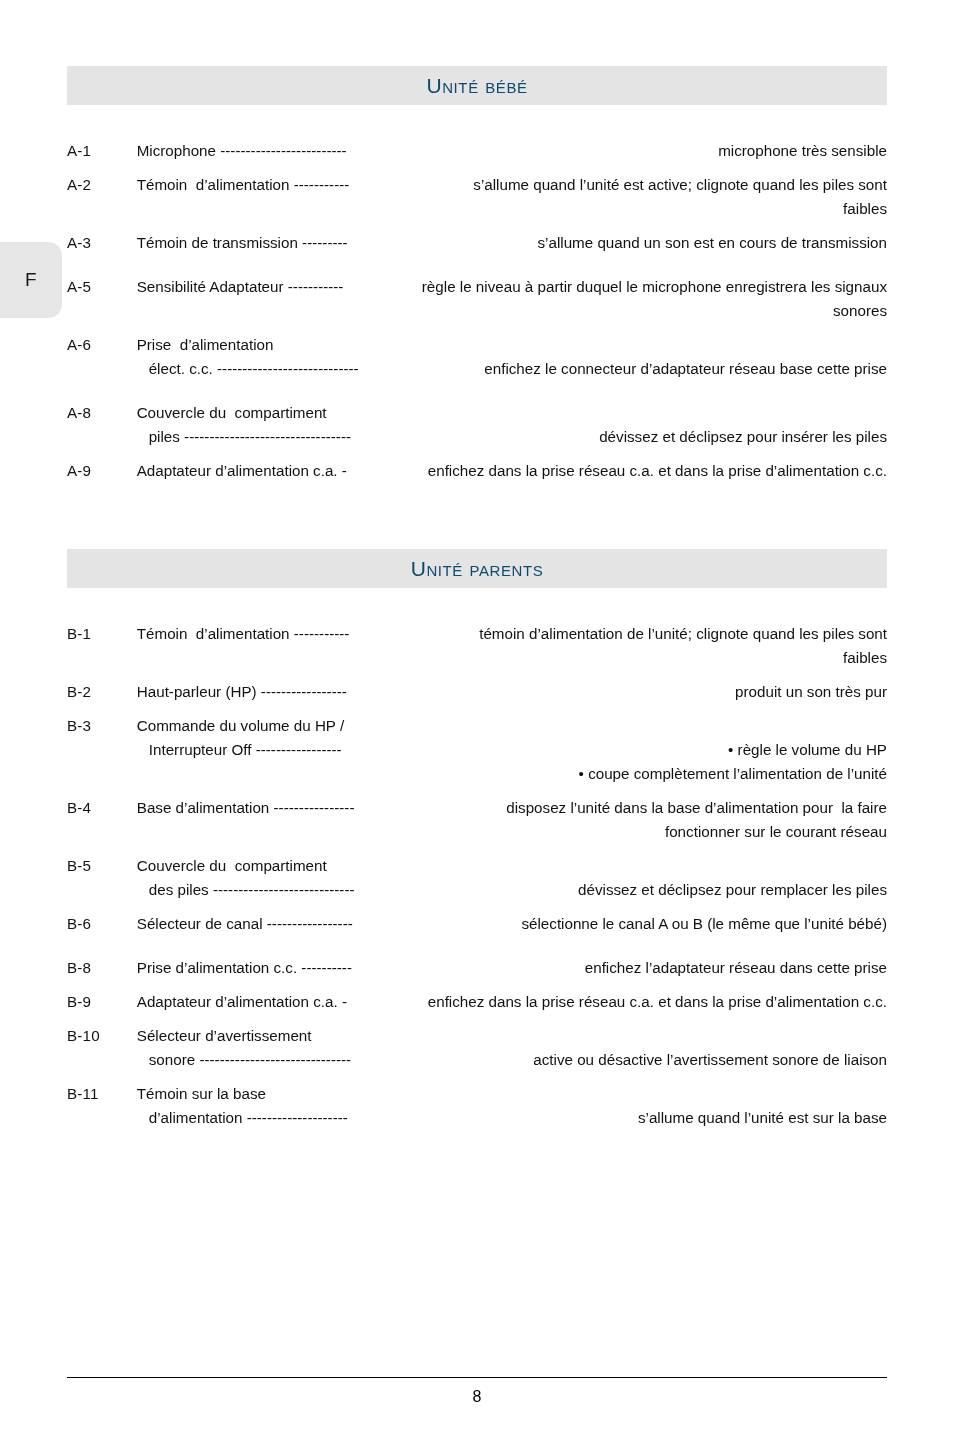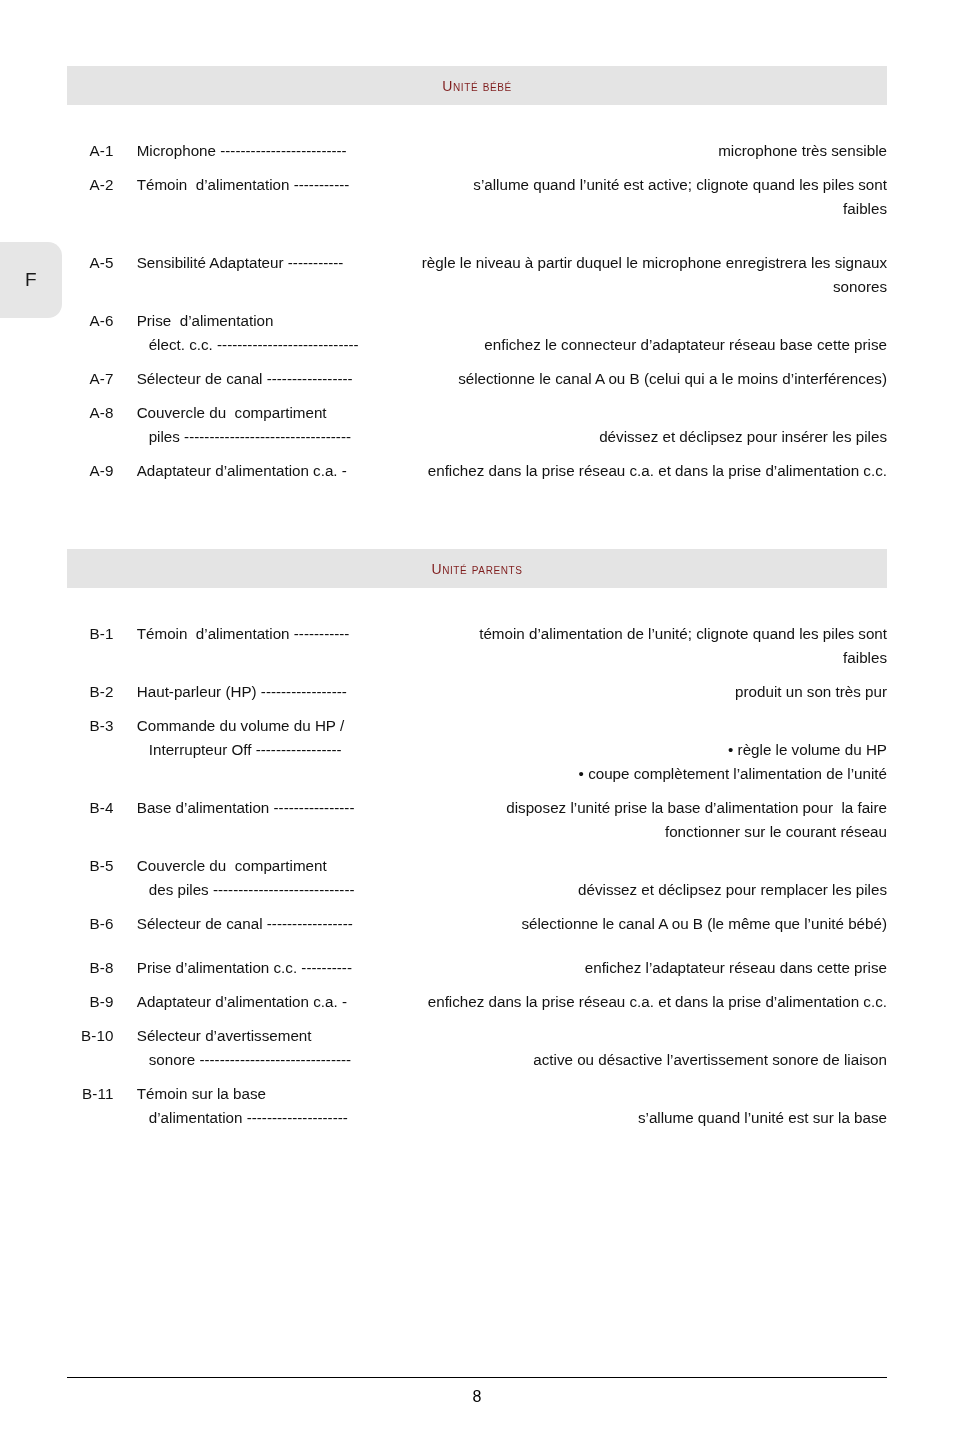--- a/index.html
+++ b/index.html
@@ -46,44 +46,43 @@
 
   
   .section-banner {
     background: #e4e4e4;
     height: 39px;
     display: flex;
     align-items: center;
     justify-content: center;
   }
   .section-banner .banner-title {
-    font-size: 14px;
+    font-size: 21px;
     font-variant: small-caps;
     letter-spacing: 0.6px;
-    color: #7f1d1d;
+    color: #0c4a6e;
     white-space: pre;
   }
 
   
   .entries {
     width: 100%;
     border-collapse: collapse;
   }
   .entries td {
     vertical-align: top;
     padding: 0;
     font-size: 15.2px;
     line-height: 24px;
     color: #121212;
   }
   td.col-ref {
     width: 47px;
     white-space: nowrap;
     letter-spacing: 0.2px;
-    text-align: right;
   }
   td.col-term {
     width: 260px;
     padding-right: 8px;
   }
   td.col-desc {
     width: 513px;
     text-align: right;
   }
 
@@ -157,20 +156,29 @@
               <div class="term-line">Témoin  d’alimentation -----------</div>
             </td>
             <td class="col-desc">
               <div class="desc-line">s’allume quand l’unité est active; clignote quand les piles sont</div>
               <div class="desc-line cont">faibles</div>
             </td>
           </tr>
           <tr class="entry-spacer">
             <td colspan="3"></td>
           </tr>
+          <tr>
+            <td class="col-ref">A-3</td>
+            <td class="col-term">
+              <div class="term-line">Témoin de transmission ---------</div>
+            </td>
+            <td class="col-desc">
+              <div class="desc-line">s’allume quand un son est en cours de transmission</div>
+            </td>
+          </tr>
           <tr class="entry-spacer">
             <td colspan="3"></td>
           </tr>
           <tr class="entry-spacer">
             <td colspan="3"></td>
           </tr>
           <tr>
             <td class="col-ref">A-5</td>
             <td class="col-term">
               <div class="term-line">Sensibilité Adaptateur -----------</div>
@@ -189,29 +197,20 @@
               <div class="term-line">Prise  d’alimentation</div>
               <div class="term-line cont">élect. c.c. ----------------------------</div>
             </td>
             <td class="col-desc">
               <div class="desc-line">&nbsp;</div>
               <div class="desc-line cont">enfichez le connecteur d’adaptateur réseau base cette prise</div>
             </td>
           </tr>
           <tr class="entry-spacer">
             <td colspan="3"></td>
-          </tr>
-          <tr>
-            <td class="col-ref">A-7</td>
-            <td class="col-term">
-              <div class="term-line">Sélecteur de canal -----------------</div>
-            </td>
-            <td class="col-desc">
-              <div class="desc-line">sélectionne le canal A ou B (celui qui a le moins d’interférences)</div>
-            </td>
           </tr>
           <tr class="entry-spacer">
             <td colspan="3"></td>
           </tr>
           <tr>
             <td class="col-ref">A-8</td>
             <td class="col-term">
               <div class="term-line">Couvercle du  compartiment</div>
               <div class="term-line cont">piles ---------------------------------</div>
             </td>
@@ -283,21 +282,21 @@
           </tr>
           <tr class="entry-spacer">
             <td colspan="3"></td>
           </tr>
           <tr>
             <td class="col-ref">B-4</td>
             <td class="col-term">
               <div class="term-line">Base d’alimentation ----------------</div>
             </td>
             <td class="col-desc">
-              <div class="desc-line">disposez l’unité prise la base d’alimentation pour  la faire</div>
+              <div class="desc-line">disposez l’unité dans la base d’alimentation pour  la faire</div>
               <div class="desc-line cont">fonctionner sur le courant réseau</div>
             </td>
           </tr>
           <tr class="entry-spacer">
             <td colspan="3"></td>
           </tr>
           <tr>
             <td class="col-ref">B-5</td>
             <td class="col-term">
               <div class="term-line">Couvercle du  compartiment</div>

